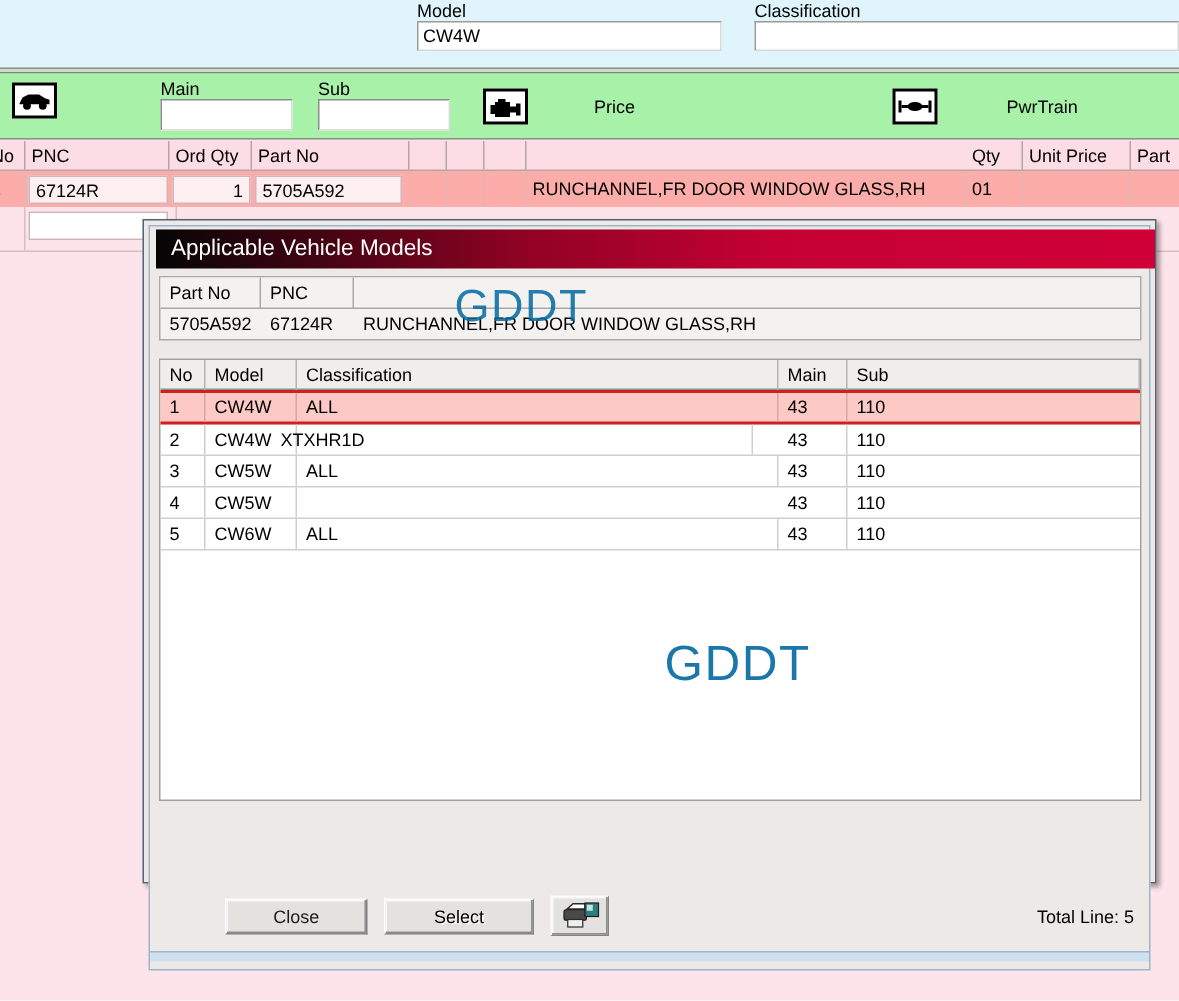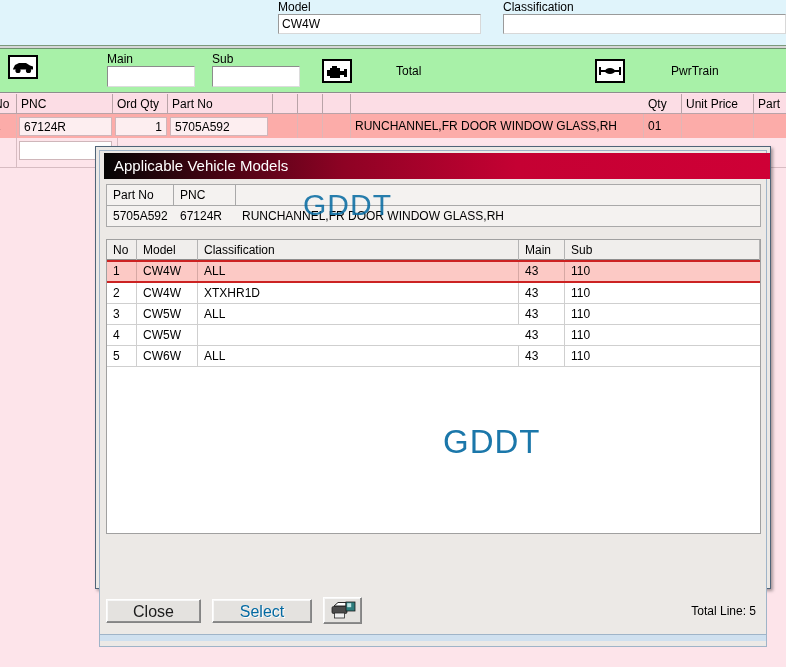--- a/index.html
+++ b/index.html
@@ -154,25 +154,26 @@
     white-space:nowrap; overflow:hidden; color:#000;
   }
   .mt-c.last { border-right:none; }
 
   
   .btn {
     position:absolute; background:#e4e2df;
     border:1px solid #848484;
     border-top-color:#ffffff; border-left-color:#ffffff;
     box-shadow: inset -1px -1px 0 #8d8d8d, inset 1px 1px 0 #f7f7f7;
-    font-size:16px; text-align:center; color:#1c1c1c;
+    font-size:12px; text-align:center; color:#1c1c1c;
     font-family:"Liberation Sans", sans-serif;
     cursor:default;
-  }
-  .btn.disabled { color:#0369a1; text-shadow:1px 1px 0 #ffffff; }
+    margin-left:44px;
+  }
+  .btn.disabled { color:#000000; text-shadow:1px 1px 0 #ffffff; }
   .totalline {
     position:absolute; font-size:12px; color:#000; white-space:nowrap;
   }
   .dlg-foot-sep {
     position:absolute; left:4px; top:487px; width:666px; height:7px;
     background:#cfe0ef; border-top:1px solid #9fb4c8;
   }
 
   
   .wm {
@@ -210,21 +211,21 @@
     <div class="sm-input" style="left:107px; top:17px; width:88px;"></div>
 
     <div class="navlabel" style="left:212px; top:3px;">Sub</div>
     <div class="sm-input" style="left:212px; top:17px; width:88px;"></div>
 
     <div class="iconbox" style="left:322px; top:10px;">
       <svg width="22" height="15" viewBox="0 0 22 15">
         <path d="M1 6 L1 12 L4 12 L4 14 L14 14 L14 11 L18 11 L18 13 L21 13 L21 5 L18 5 L18 7 L14 7 L14 4 L11 4 L11 2 L6 2 L6 4 L4 4 L4 6 Z" fill="#000"></path>
       </svg>
     </div>
-    <div class="navlabel" style="left:396px; top:15px;">Total</div>
+    <div class="navlabel" style="left:396px; top:15px;">Price</div>
 
     <div class="iconbox" style="left:595px; top:10px;">
       <svg width="24" height="12" viewBox="0 0 24 12">
         <rect x="1" y="2" width="2" height="8" fill="#000"></rect>
         <rect x="21" y="2" width="2" height="8" fill="#000"></rect>
         <rect x="3" y="5" width="18" height="2" fill="#000"></rect>
         <ellipse cx="12" cy="6" rx="5" ry="3" fill="#000"></ellipse>
       </svg>
     </div>
     <div class="navlabel" style="left:671px; top:15px;">PwrTrain</div>
@@ -292,21 +293,21 @@
         <div class="mt-c" style="left:0; width:30px; border-right-color:#d6a8a4;">1</div>
         <div class="mt-c" style="left:30px; width:61px; border-right-color:#d6a8a4;">CW4W</div>
         <div class="mt-c" style="left:91px; width:321px; border-right-color:#d6a8a4;">ALL</div>
         <div class="mt-c" style="left:412px; width:46px; border-right-color:#d6a8a4;">43</div>
         <div class="mt-c last" style="left:458px; width:195px;">110</div>
       </div>
 
       <div class="mt-row" style="top:43px;">
         <div class="mt-c" style="left:0; width:30px;">2</div>
         <div class="mt-c" style="left:30px; width:61px;">CW4W</div>
-        <div class="mt-c" style="left:91px; width:321px;">XTXHR1D</div>
+        <div class="mt-c" style="left:74px; width:321px;">XTXHR1D</div>
         <div class="mt-c" style="left:412px; width:46px;">43</div>
         <div class="mt-c last" style="left:458px; width:195px;">110</div>
       </div>
 
       <div class="mt-row" style="top:64px;">
         <div class="mt-c" style="left:0; width:30px;">3</div>
         <div class="mt-c" style="left:30px; width:61px;">CW5W</div>
         <div class="mt-c" style="left:91px; width:321px;">ALL</div>
         <div class="mt-c" style="left:412px; width:46px;">43</div>
         <div class="mt-c last" style="left:458px; width:195px;">110</div>

